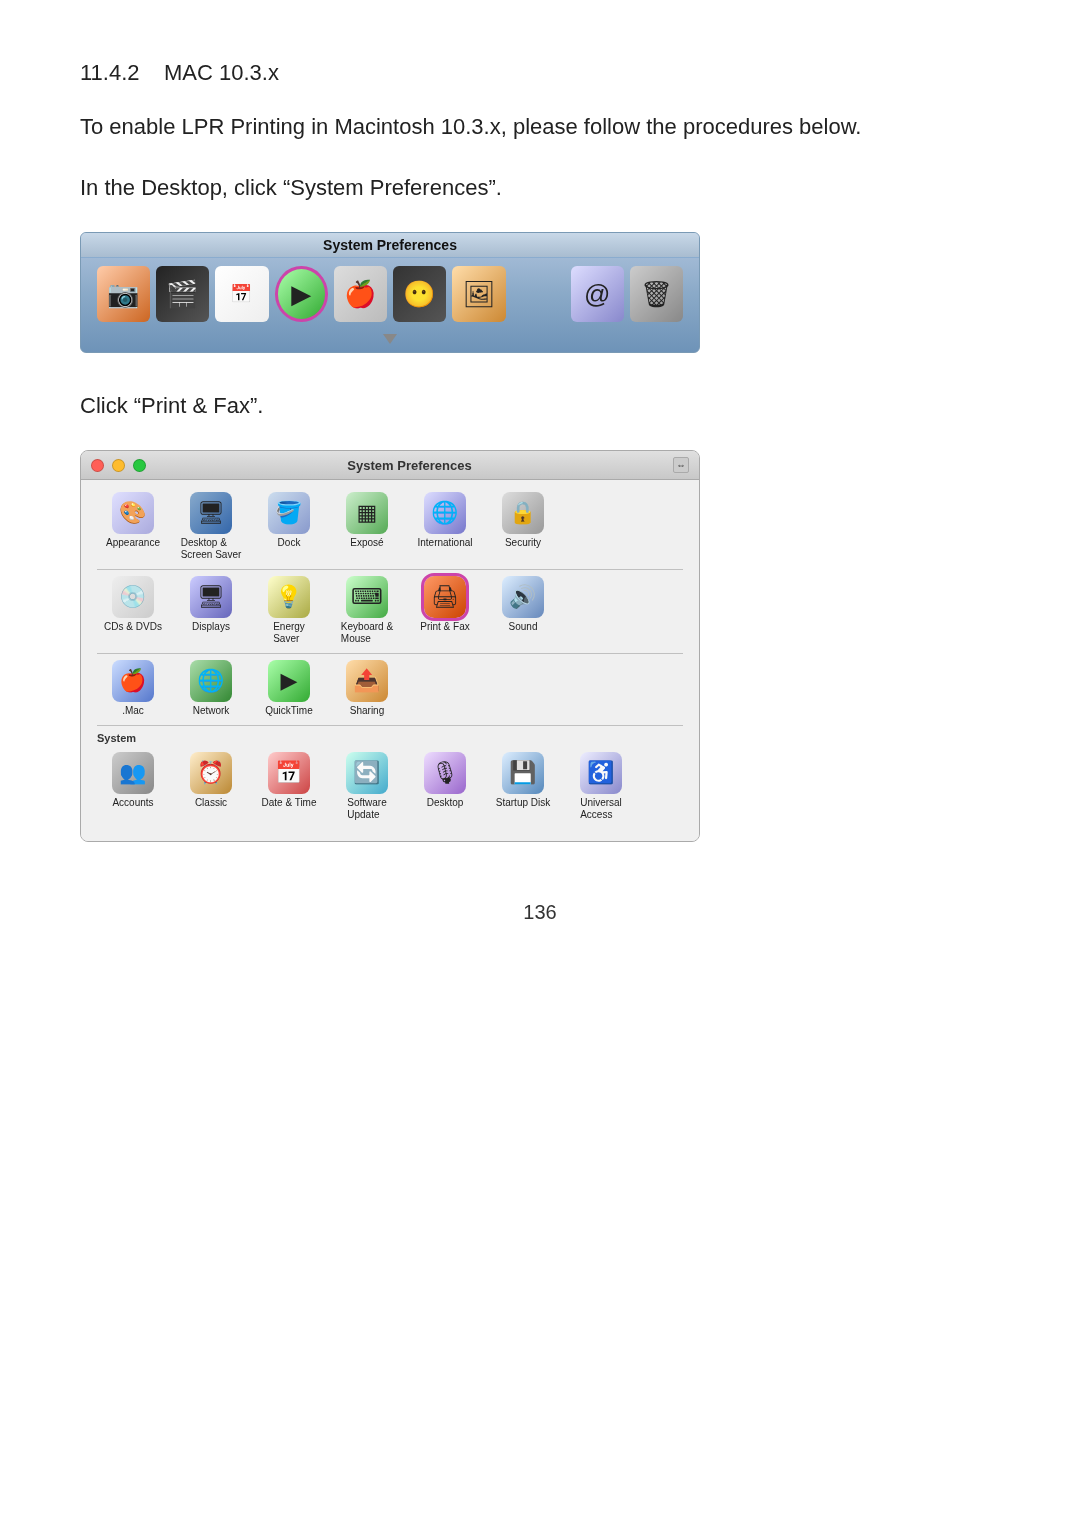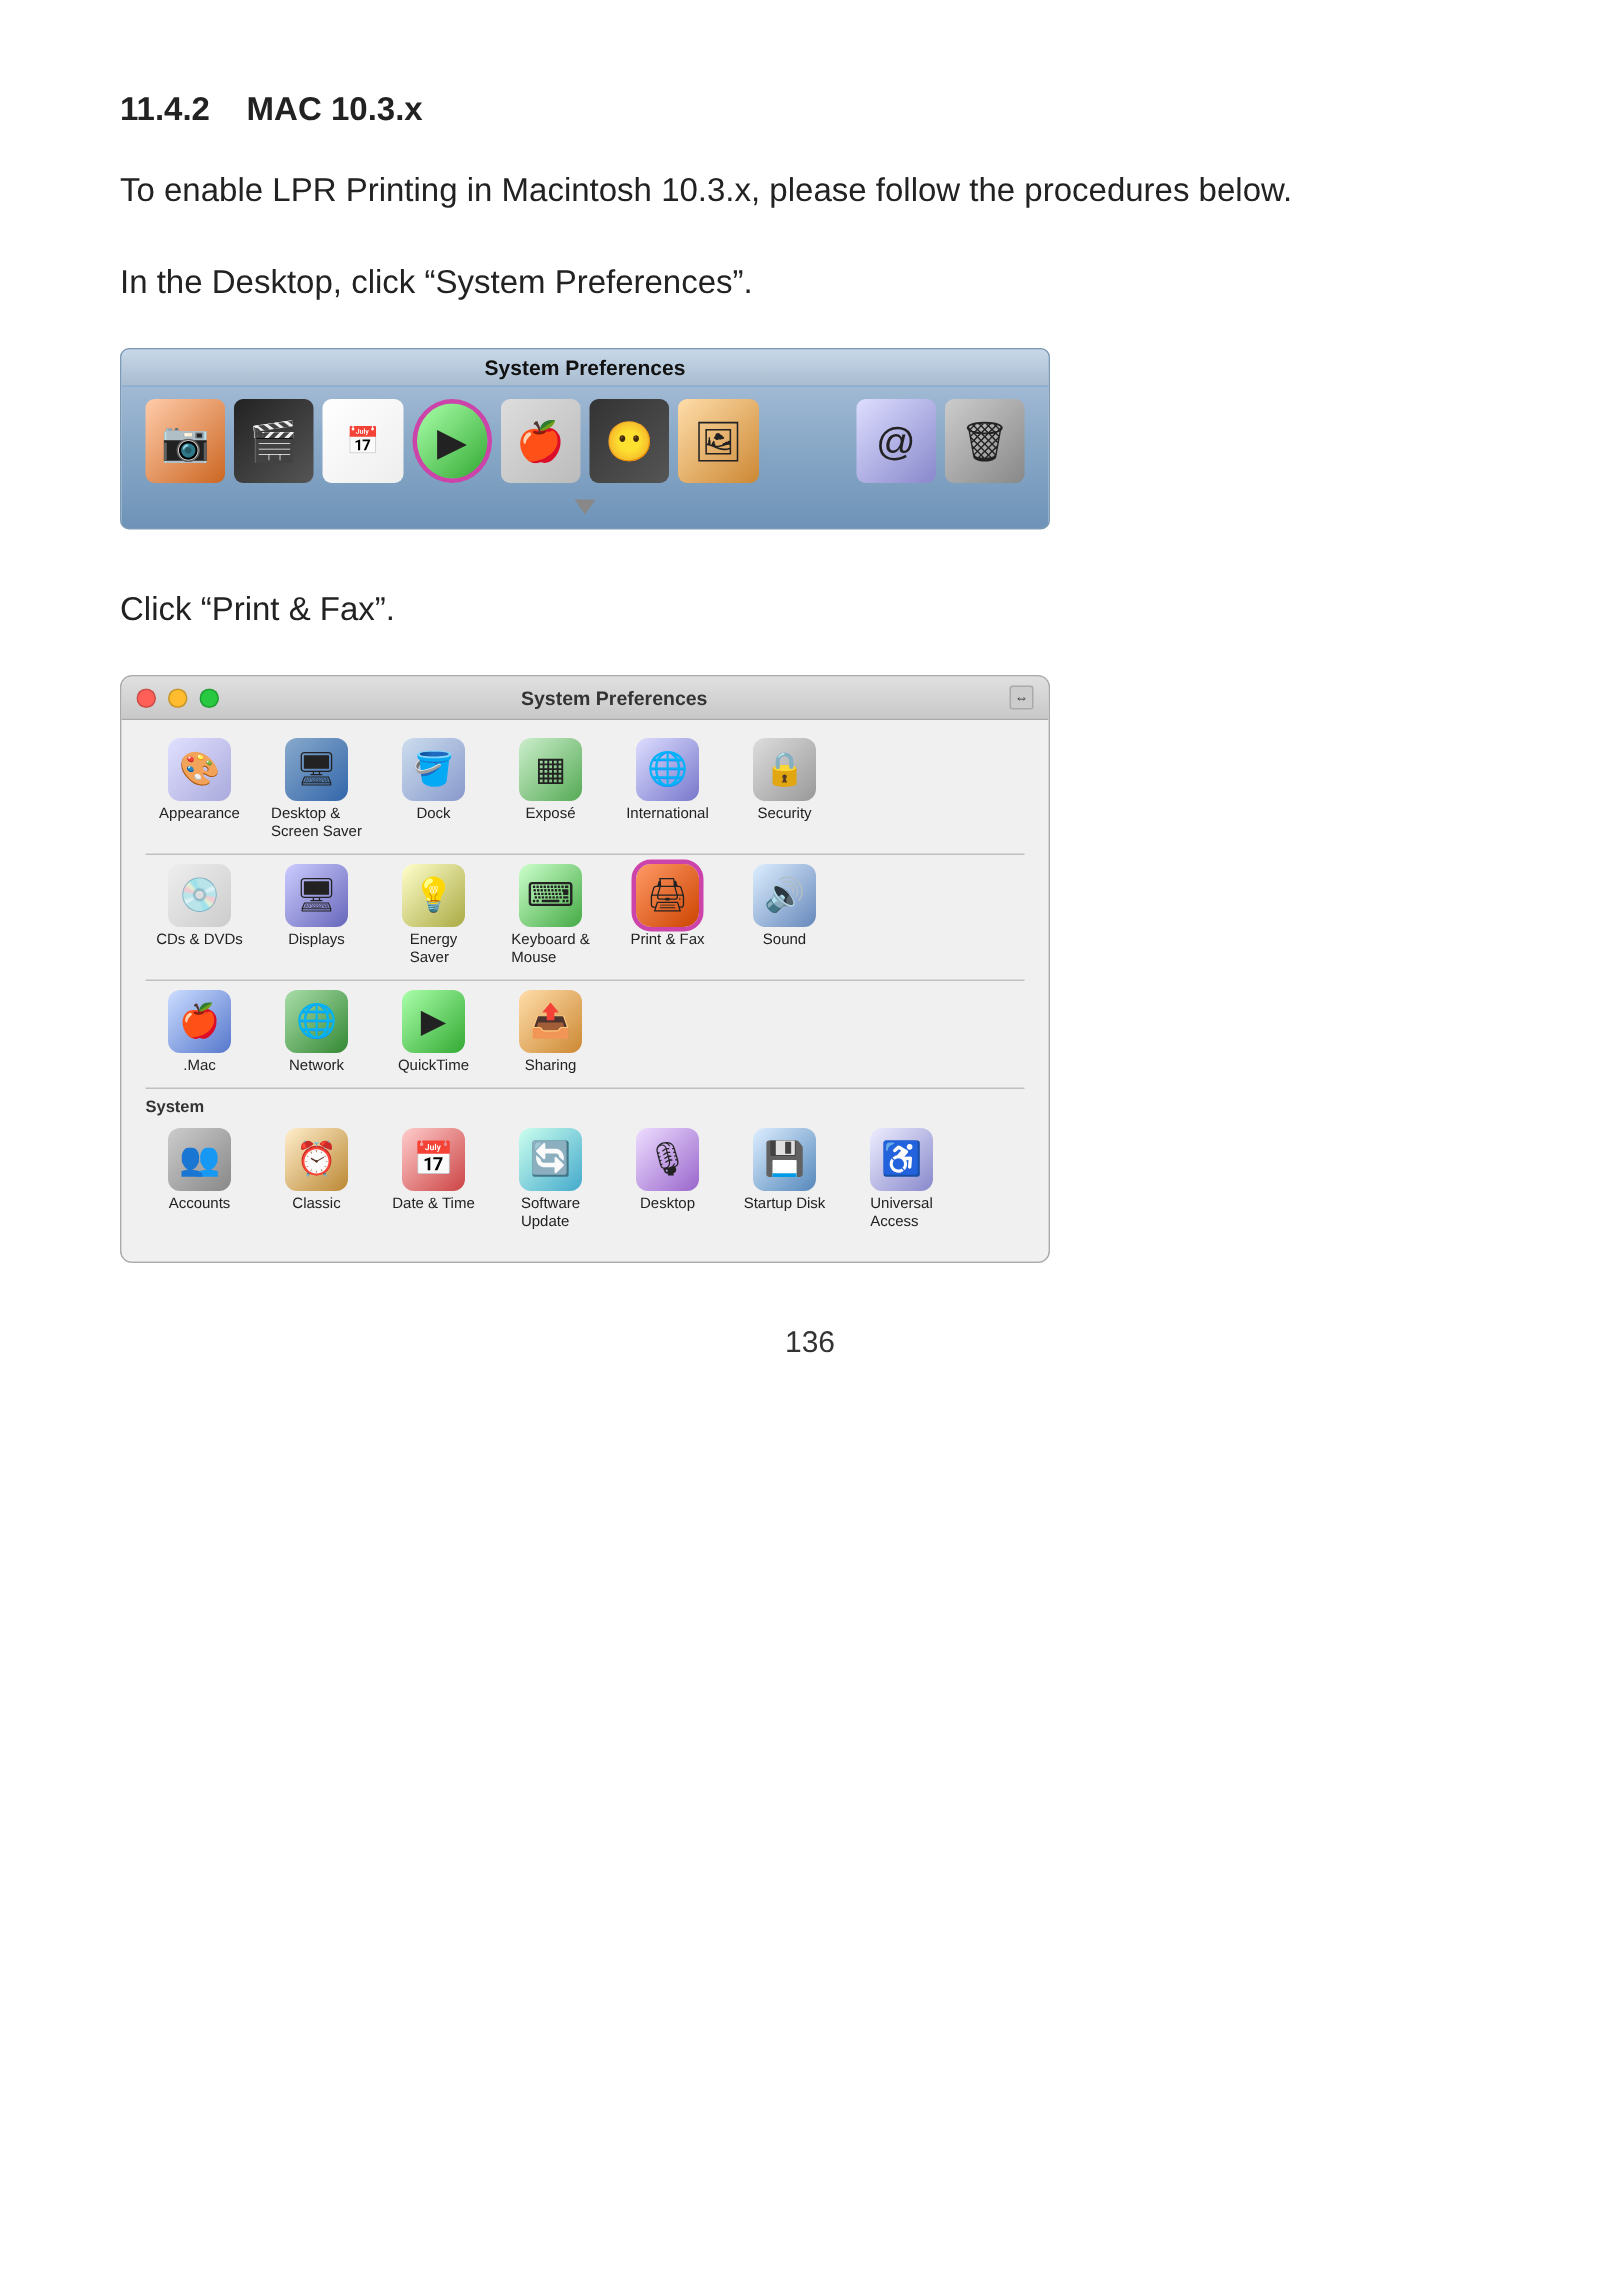--- a/index.html
+++ b/index.html
@@ -7,21 +7,21 @@
       width: 1080px;
       min-height: 1527px;
       background: #ffffff;
       font-family: Arial, Helvetica, sans-serif;
       color: #222;
       padding: 60px 80px;
     }
 
     .section-heading {
       font-size: 22px;
-      font-weight: bold;
+      font-weight: normal;
       margin-bottom: 24px;
     }
 
     .body-text {
       font-size: 22px;
       line-height: 1.5;
       margin-bottom: 28px;
     }
 
     
@@ -179,21 +179,21 @@
     .icon-classic { background: linear-gradient(135deg, #ffeecc 0%, #bb8833 100%); }
     .icon-datetime { background: linear-gradient(135deg, #ffcccc 0%, #cc4444 100%); }
     .icon-software { background: linear-gradient(135deg, #ccffee 0%, #44aacc 100%); }
     .icon-speech { background: linear-gradient(135deg, #eeddff 0%, #9966cc 100%); }
     .icon-startup { background: linear-gradient(135deg, #ddeeff 0%, #5588bb 100%); }
     .icon-universal { background: linear-gradient(135deg, #eeeeff 0%, #8888cc 100%); }
 
     .page-number {
       text-align: center;
       font-size: 20px;
-      margin-top: 42px;
+      margin-top: 59px;
       color: #333;
     }
 
     
     .topbar-icon {
       width: 56px;
       height: 56px;
       border-radius: 6px;
       display: flex;
       align-items: center;

